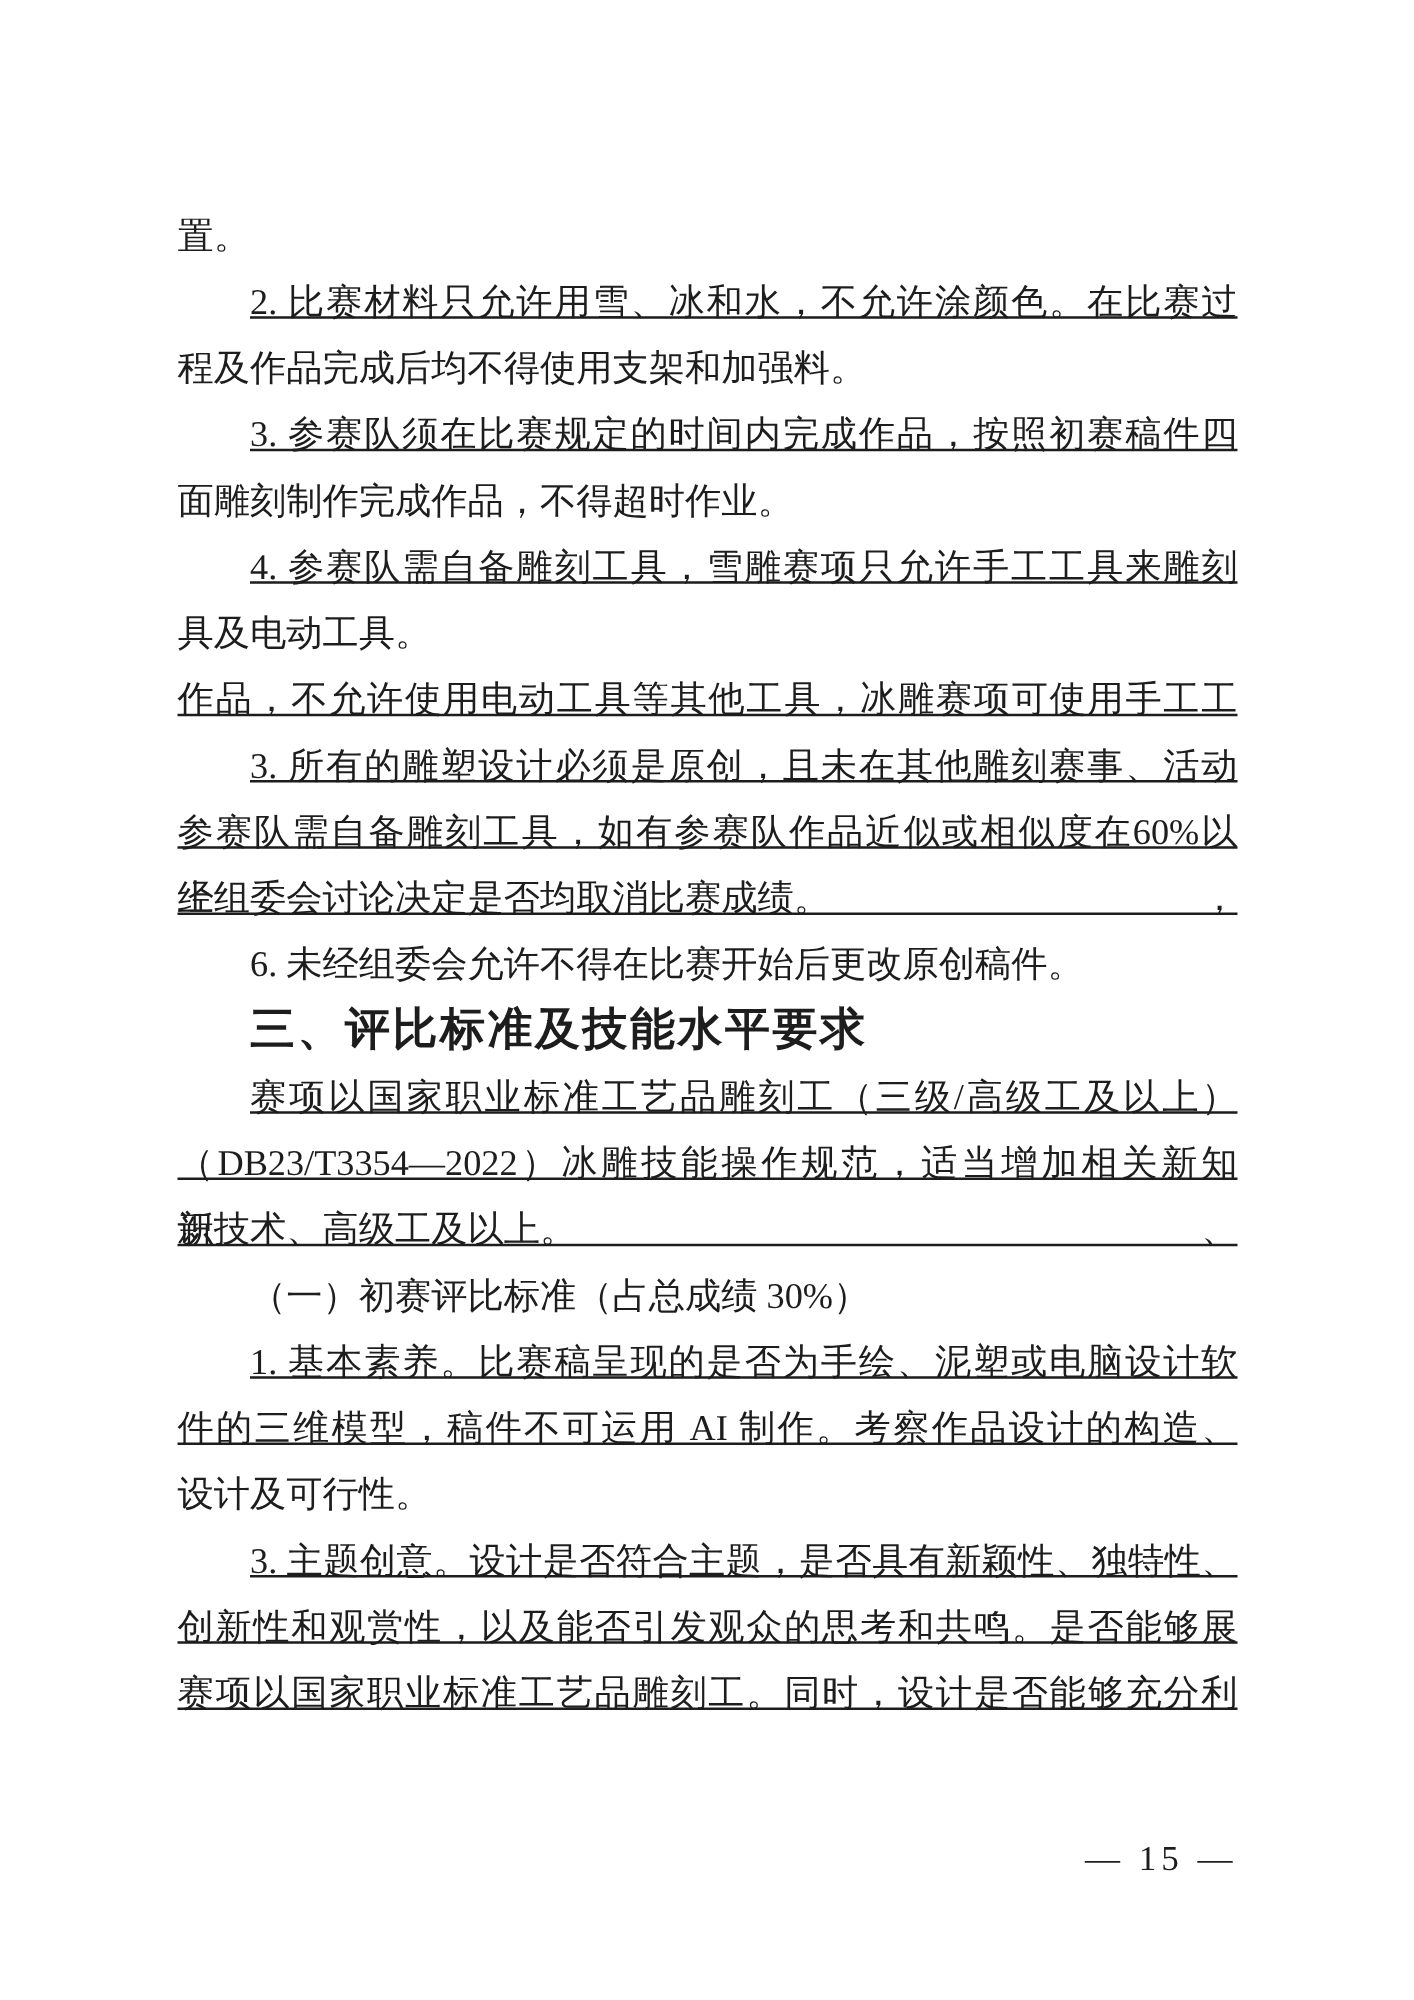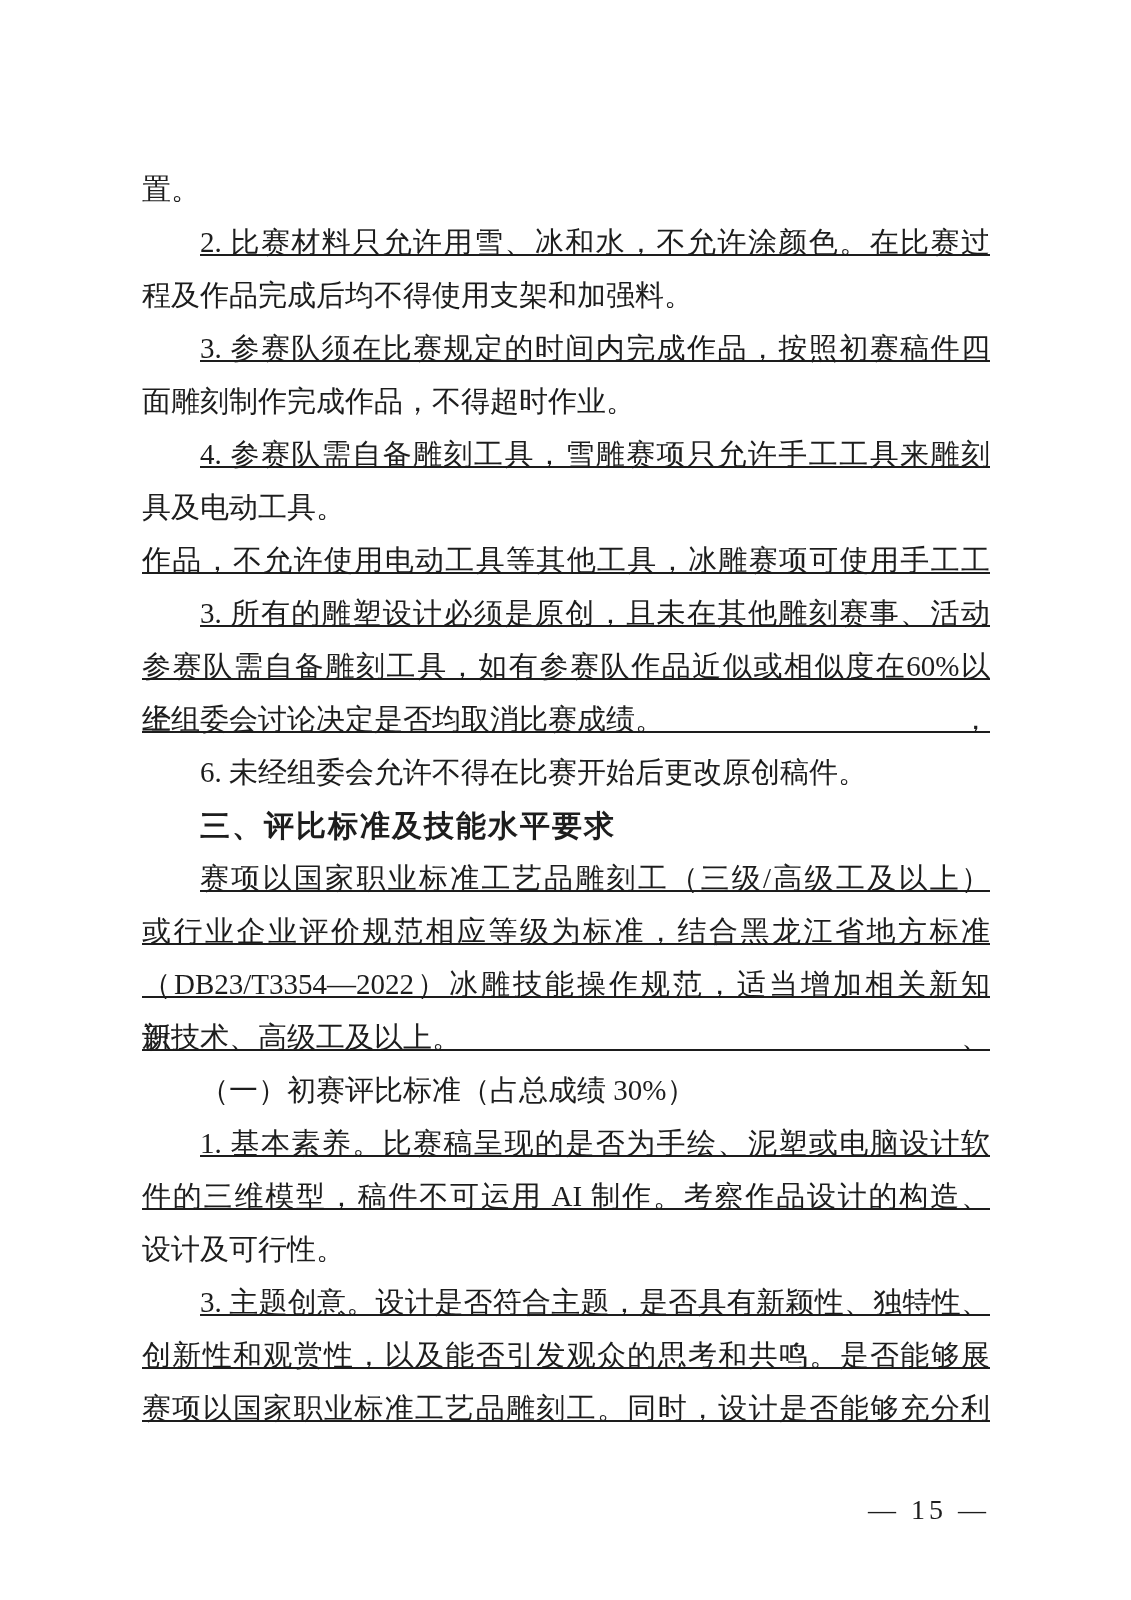--- a/index.html
+++ b/index.html
@@ -33,35 +33,34 @@
   .line.indent {
     padding-left: 58px;
   }
   .line.justify {
     text-align: justify;
     text-align-last: justify;
     text-justify: inter-character;
     text-decoration: underline;
   }
   .line.heading {
-    font-family: Liberation Serif, serif;
+    font-family: Liberation Mono, monospace;
     font-weight: bold;
-    font-size: 30px;
+    font-size: 36px;
     letter-spacing: 2px;
   }
   .page-footer {
     position: absolute;
     right: 141px;
     top: 1468px;
     height: 40px;
     line-height: 40px;
     font-size: 28px;
     color: #1d1d1d;
     letter-spacing: 4px;
-    margin-top: 22px;
   }
 </style>
 </head>
 <body>
 
 <div class="page">
   <div class="text-block" id="text-block">
       <div class="line">置。</div>
       <div class="line indent justify">2. 比赛材料只允许用雪、冰和水，不允许涂颜色。在比赛过</div>
       <div class="line">程及作品完成后均不得使用支架和加强料。</div>
@@ -69,21 +68,20 @@
       <div class="line">面雕刻制作完成作品，不得超时作业。</div>
       <div class="line indent justify">4. 参赛队需自备雕刻工具，雪雕赛项只允许手工工具来雕刻</div>
       <div class="line">具及电动工具。</div>
       <div class="line justify">作品，不允许使用电动工具等其他工具，冰雕赛项可使用手工工</div>
       <div class="line indent justify">3. 所有的雕塑设计必须是原创，且未在其他雕刻赛事、活动</div>
       <div class="line justify">参赛队需自备雕刻工具，如有参赛队作品近似或相似度在60%以上，</div>
       <div class="line">经组委会讨论决定是否均取消比赛成绩。</div>
       <div class="line indent">6. 未经组委会允许不得在比赛开始后更改原创稿件。</div>
       <div class="line indent heading">三、评比标准及技能水平要求</div>
       <div class="line indent justify">赛项以国家职业标准工艺品雕刻工（三级/高级工及以上）</div>
-      <div class="line justify">或行业企业评价规范相应等级为标准，结合黑龙江省地方标准</div>
       <div class="line justify">（DB23/T3354—2022）冰雕技能操作规范，适当增加相关新知识、</div>
       <div class="line">新技术、高级工及以上。</div>
       <div class="line indent">（一）初赛评比标准（占总成绩 30%）</div>
       <div class="line indent justify">1. 基本素养。比赛稿呈现的是否为手绘、泥塑或电脑设计软</div>
       <div class="line justify">件的三维模型，稿件不可运用 AI 制作。考察作品设计的构造、</div>
       <div class="line">设计及可行性。</div>
       <div class="line indent justify">3. 主题创意。设计是否符合主题，是否具有新颖性、独特性、</div>
       <div class="line justify">创新性和观赏性，以及能否引发观众的思考和共鸣。是否能够展</div>
       <div class="line justify">赛项以国家职业标准工艺品雕刻工。同时，设计是否能够充分利</div>
     </div>

